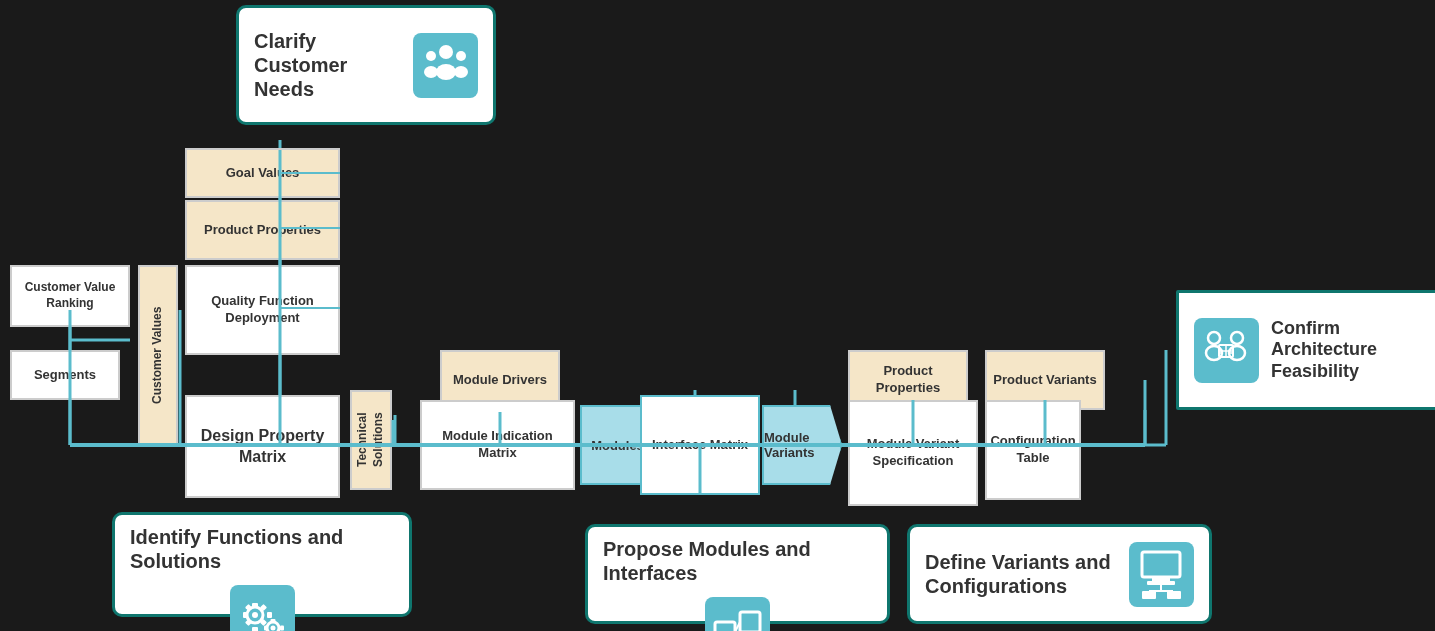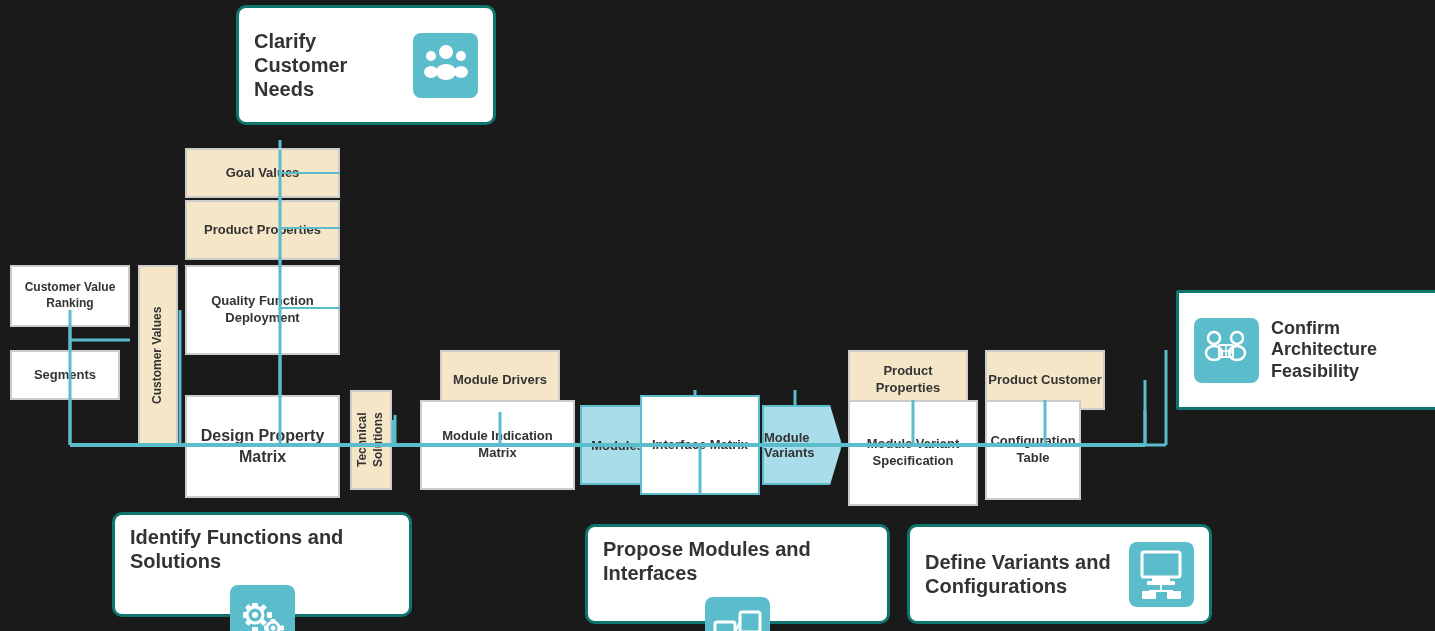--- a/index.html
+++ b/index.html
@@ -187,21 +187,21 @@
 
   <div class="box box-tan" style="left:848px; top:350px; width:120px; height:60px; font-size:13px;">
     <span>Product Properties</span>
   </div>
 
   <div class="box" style="left:848px; top:400px; width:130px; height:106px; font-size:13px;">
     <span>Module Variant Specification</span>
   </div>
 
   <div class="box box-tan" style="left:985px; top:350px; width:120px; height:60px; font-size:13px;">
-    <span>Product Customer</span>
+    <span>Product Variants</span>
   </div>
 
   <div class="box" style="left:985px; top:400px; width:96px; height:100px; font-size:13px;">
     <span>Configuration Table</span>
   </div>
 
   <div class="phase-banner" style="left:112px; top:512px; width:300px; height:105px; border-radius:10px;flex-direction:column;">
     <div class="phase-banner-text">
       <span>Identify Functions and Solutions</span>
     </div>

